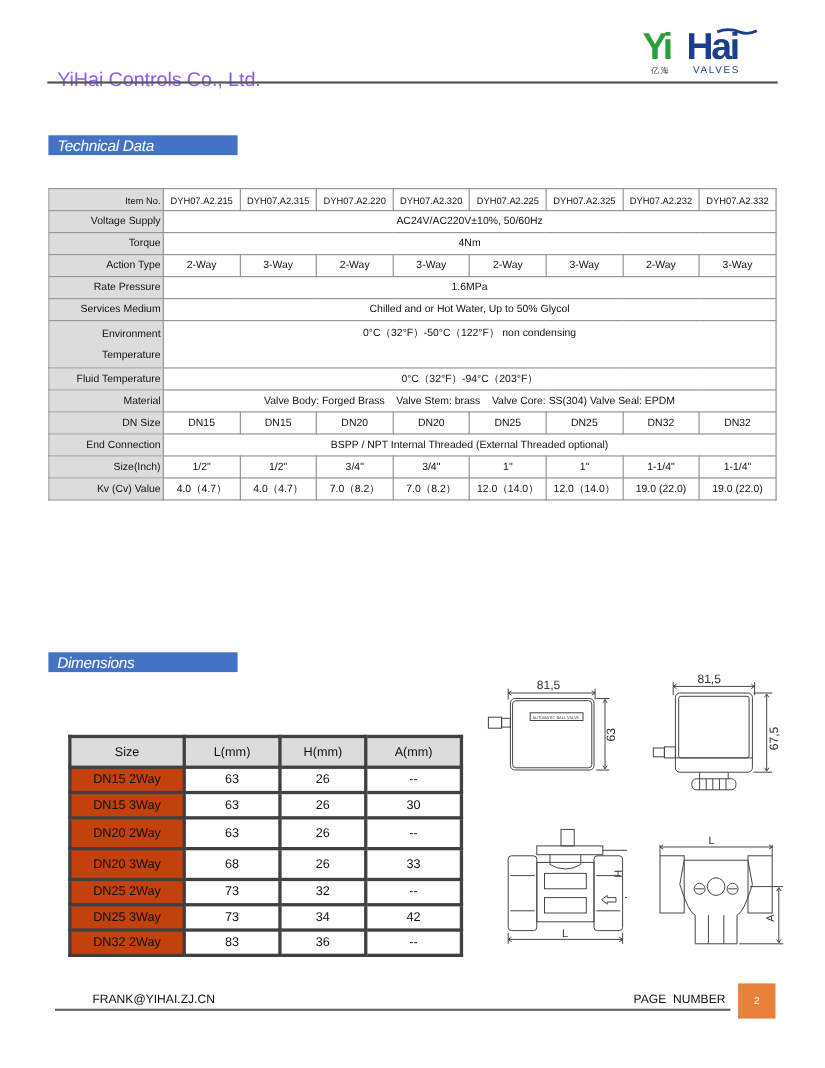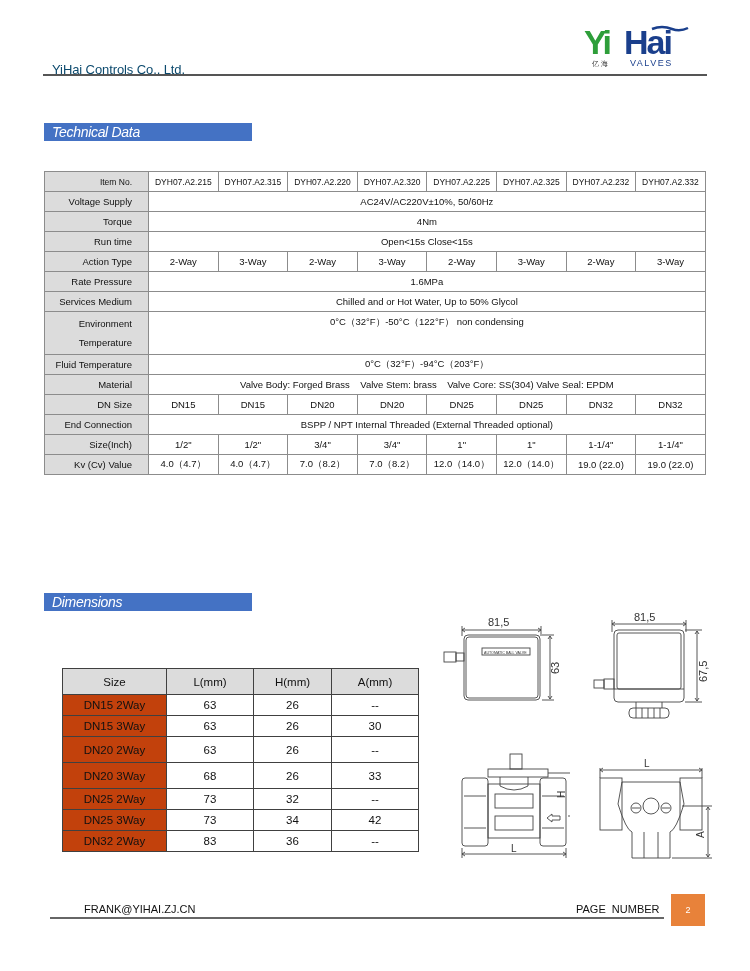--- a/index.html
+++ b/index.html
@@ -1,40 +1,40 @@
 <!DOCTYPE html>
 <html><head>
 <meta charset="utf-8">
 <style>
   html, body { margin: 0; padding: 0; background: #ffffff; }
   body { width: 750px; height: 971px; position: relative; overflow: hidden;
          font-family: "Liberation Sans", sans-serif; color: #1a1a1a; }
 
-  .company { position: absolute; left: 52px; top: 62px; font-size: 13px; color: #0c4a6e; letter-spacing: -0.1px; }
+  .company { position: absolute; left: 52px; top: 62px; font-size: 18px; color: #8b5cf6; letter-spacing: -0.1px; }
   .header-rule { position: absolute; left: 43px; top: 74px; width: 664px; height: 1.5px; background: #555; }
 
   .logo { position: absolute; left: 584px; top: 24px; width: 110px; height: 44px; }
 
-  .section-bar { position: absolute; left: 44px; height: 18px; width: 208px; background: #4472c4; }
+  .section-bar { position: absolute; left: 44px; height: 18px; width: 172px; background: #4472c4; }
   .section-bar span { position: absolute; left: 8px; top: 0px; font-size: 14px; line-height: 18px; font-style: italic; color: #fff; letter-spacing: -0.3px; }
   #sec-tech { top: 123px; }
   #sec-dim { top: 593px; text-align: right; }
 
   
   table.tech { position: absolute; left: 44px; top: 171px; border-collapse: collapse; width: 661px; table-layout: fixed; }
   table.tech td { border: 1px solid #8c8c8c; font-size: 9.5px; height: 19px; padding: 0 4px; text-align: center; color: #111; white-space: nowrap; overflow: hidden; }
-  table.tech td.lbl { background: #dcdcdc; text-align: right; padding-right: 16px; }
+  table.tech td.lbl { background: #dcdcdc; text-align: right; padding-right: 2px; }
   table.tech tr.hdr td { font-size: 8.5px; }
   table.tech tr.env td { height: 38px; }
   table.tech tr.env td.val { vertical-align: top; padding-top: 4px; margin-left: 48px; }
   table.tech tr.env td.lbl { line-height: 19px; }
 
   
   table.dim { position: absolute; left: 62px; top: 668px; border-collapse: collapse; width: 356px; table-layout: fixed; }
-  table.dim td { border: 1px solid #404040; font-size: 11.5px; height: 18px; text-align: center; color: #111; }
+  table.dim td { border: 3px solid #404040; font-size: 11.5px; height: 18px; text-align: center; color: #111; }
   table.dim tr.hdr td { background: #dcdcdc; height: 23px; }
   table.dim td.size { background: #c2410c; }
   table.dim tr.tall td { height: 23px; }
 
   .drawing { position: absolute; }
 
   .footer-email { position: absolute; left: 52px; top: 903px; font-size: 11px; color: #111; padding-left: 32px; }
   .footer-page { position: absolute; left: 576px; top: 903px; font-size: 11px; color: #111; }
   .footer-rule { position: absolute; left: 50px; top: 917px; width: 614px; height: 1.5px; background: #666; }
   .page-box { position: absolute; left: 671px; top: 894px; width: 34px; height: 32px; background: #e8823a; color: #fff; font-size: 9px; text-align: center; line-height: 32px; }
@@ -74,24 +74,20 @@
     <td>DYH07.A2.232</td>
     <td>DYH07.A2.332</td>
   </tr>
   <tr>
     <td class="lbl">Voltage Supply</td>
     <td class="val" colspan="8">AC24V/AC220V±10%, 50/60Hz</td>
   </tr>
   <tr>
     <td class="lbl">Torque</td>
     <td class="val" colspan="8">4Nm</td>
-  </tr>
-  <tr>
-    <td class="lbl">Run time</td>
-    <td class="val" colspan="8">Open&lt;15s Close&lt;15s</td>
   </tr>
   <tr>
     <td class="lbl">Action Type</td>
     <td>2-Way</td>
     <td>3-Way</td>
     <td>2-Way</td>
     <td>3-Way</td>
     <td>2-Way</td>
     <td>3-Way</td>
     <td>2-Way</td>

